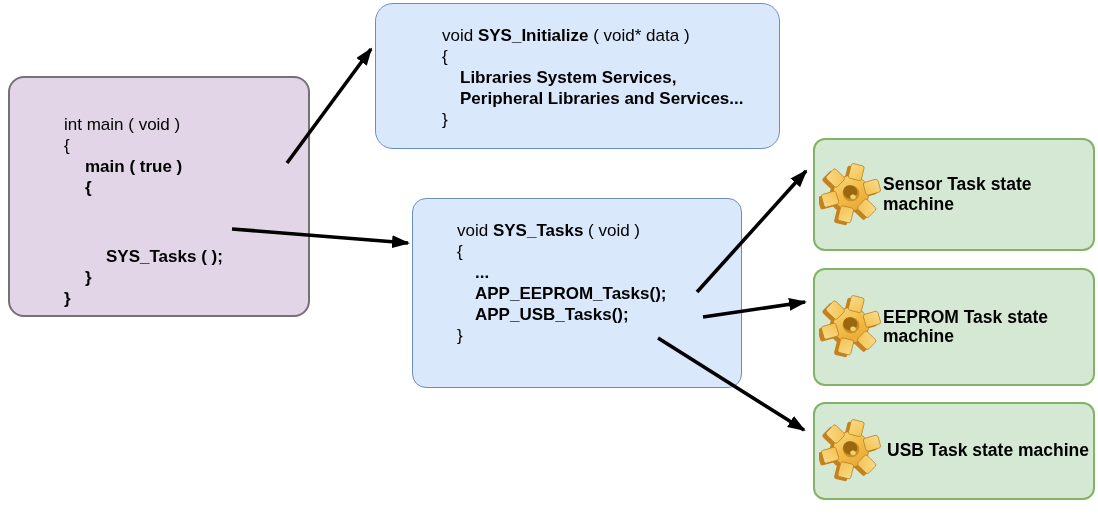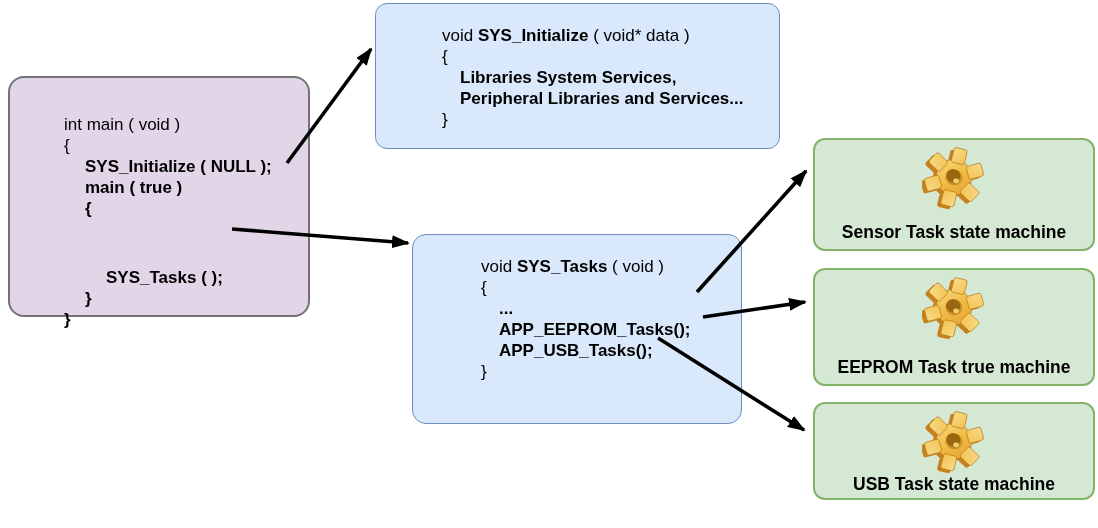--- a/index.html
+++ b/index.html
@@ -8,60 +8,58 @@
 
   .box{position:absolute;box-sizing:border-box;}
 
   .main-box{
     left:8px;top:76px;width:302px;height:241px;
     background:#e1d5e7;border:2px solid #737373;border-radius:16px;
     padding:36px 0 0 54px;
   }
   .init-box{
     left:375px;top:3px;width:405px;height:146px;
-    background:#dae8fc;border:1.5px solid #6c8ebf;border-radius:12px;
+    background:#dae8fc;border:1.5px solid #6c8ebf;border-radius:18px;
     padding:21px 0 0 66px;
   }
   .tasks-box{
     left:412px;top:198px;width:330px;height:190px;
     background:#dae8fc;border:1.5px solid #6c8ebf;border-radius:14px;
-    padding:21px 0 0 68px;
-    margin-top:36px;
+    padding:21px 0 0 44px;
   }
 
   .code{font-size:17px;line-height:21px;color:#000;}
   .code-line{white-space:pre;}
   .b{font-weight:bold;}
   .main-box .i1{padding-left:21px;}
   .main-box .i2{padding-left:42px;margin-top:48px;}
   .blue .i1{padding-left:18px;}
 
   .task-box{
     left:813px;width:282px;
     background:#d5e8d4;border:2px solid #82b366;border-radius:12px;
-    display:flex;flex-direction:column;align-items:center;justify-content:space-between;
+    display:flex;flex-direction:row;align-items:center;justify-content:space-between;
     padding:7px 4px 7px;
   }
   .task-1{top:138px;height:113px;}
   .task-2{top:268px;height:118px;}
   .task-3{top:402px;height:98px;}
   .task-label{font-weight:bold;font-size:17.5px;color:#000;line-height:1.1;}
   .gear{width:64px;height:64px;flex:0 0 auto;}
 
   #arrows{position:absolute;left:0;top:0;width:1098px;height:528px;pointer-events:none;}
 </style>
 </head>
 <body>
 
 <div id="canvas">
 
   <div class="box main-box code">
     <div class="code-line">int main ( void )</div>
     <div class="code-line">{</div>
-    <div class="code-line b i1">SYS_Initialize ( NULL );</div>
     <div class="code-line b i1">main ( true )</div>
     <div class="code-line b i1">{</div>
     <div class="code-line b i2">SYS_Tasks ( );</div>
     <div class="code-line b i1">}</div>
     <div class="code-line b">}</div>
   </div>
 
   <div class="box init-box code blue">
     <div class="code-line"><span>void </span><span class="b">SYS_Initialize</span><span> ( void* data )</span></div>
     <div class="code-line">{</div>
@@ -114,21 +112,21 @@
   <div class="box task-box task-2">
     <svg class="gear" viewBox="0 0 72 72">
       <g transform="translate(36,34) rotate(14)">
         <use href="#gearShape" transform="translate(-3.5,3.5)" fill="#c5811d"></use>
         <use href="#gearShape" fill="url(#gg)" stroke="#b57d1e" stroke-width="0.8"></use>
         <ellipse cx="0" cy="0" rx="9.5" ry="9" fill="#c98e26"></ellipse>
         <ellipse cx="-1.2" cy="-1.3" rx="8" ry="7.4" fill="#9a660f"></ellipse>
         <ellipse cx="3.2" cy="3.4" rx="3.2" ry="2.6" fill="#f3cf6f"></ellipse>
       </g>
     </svg>
-    <div class="task-label">EEPROM Task true machine</div>
+    <div class="task-label">EEPROM Task state machine</div>
   </div>
 
   <div class="box task-box task-3">
     <svg class="gear" viewBox="0 0 72 72">
       <g transform="translate(36,34) rotate(14)">
         <use href="#gearShape" transform="translate(-3.5,3.5)" fill="#c5811d"></use>
         <use href="#gearShape" fill="url(#gg)" stroke="#b57d1e" stroke-width="0.8"></use>
         <ellipse cx="0" cy="0" rx="9.5" ry="9" fill="#c98e26"></ellipse>
         <ellipse cx="-1.2" cy="-1.3" rx="8" ry="7.4" fill="#9a660f"></ellipse>
         <ellipse cx="3.2" cy="3.4" rx="3.2" ry="2.6" fill="#f3cf6f"></ellipse>

